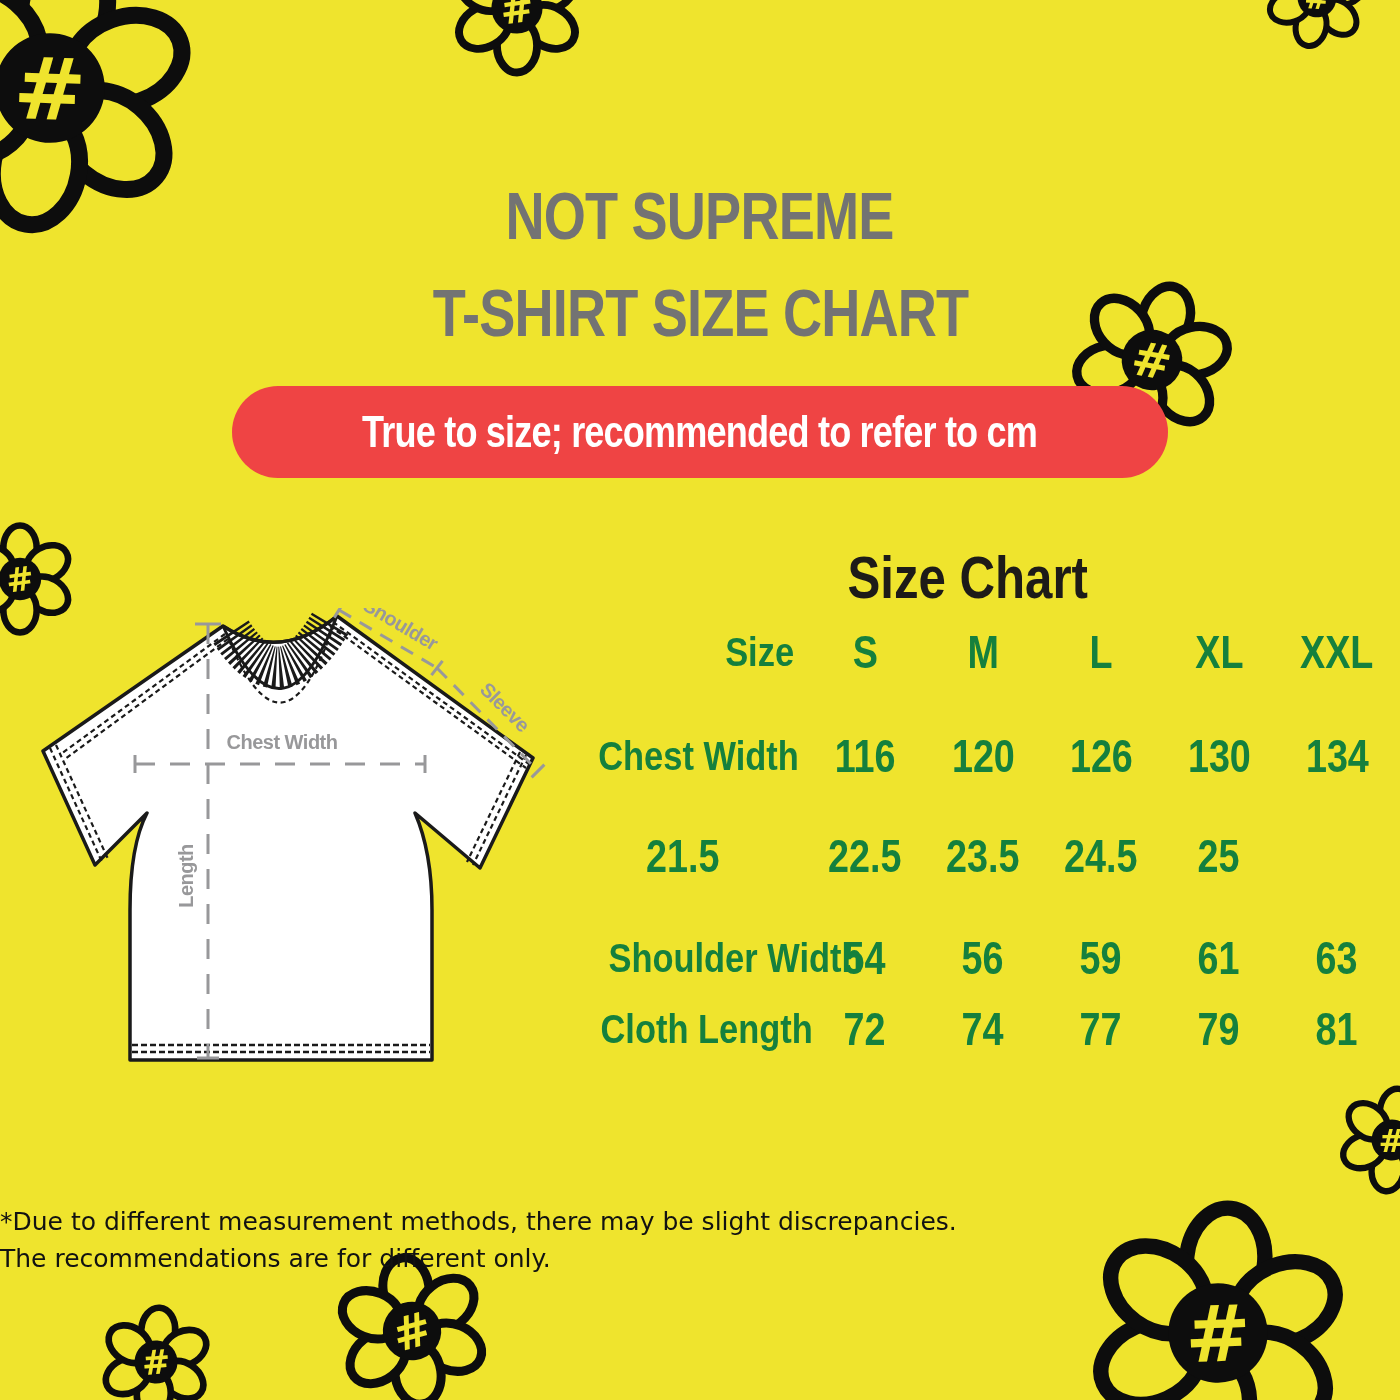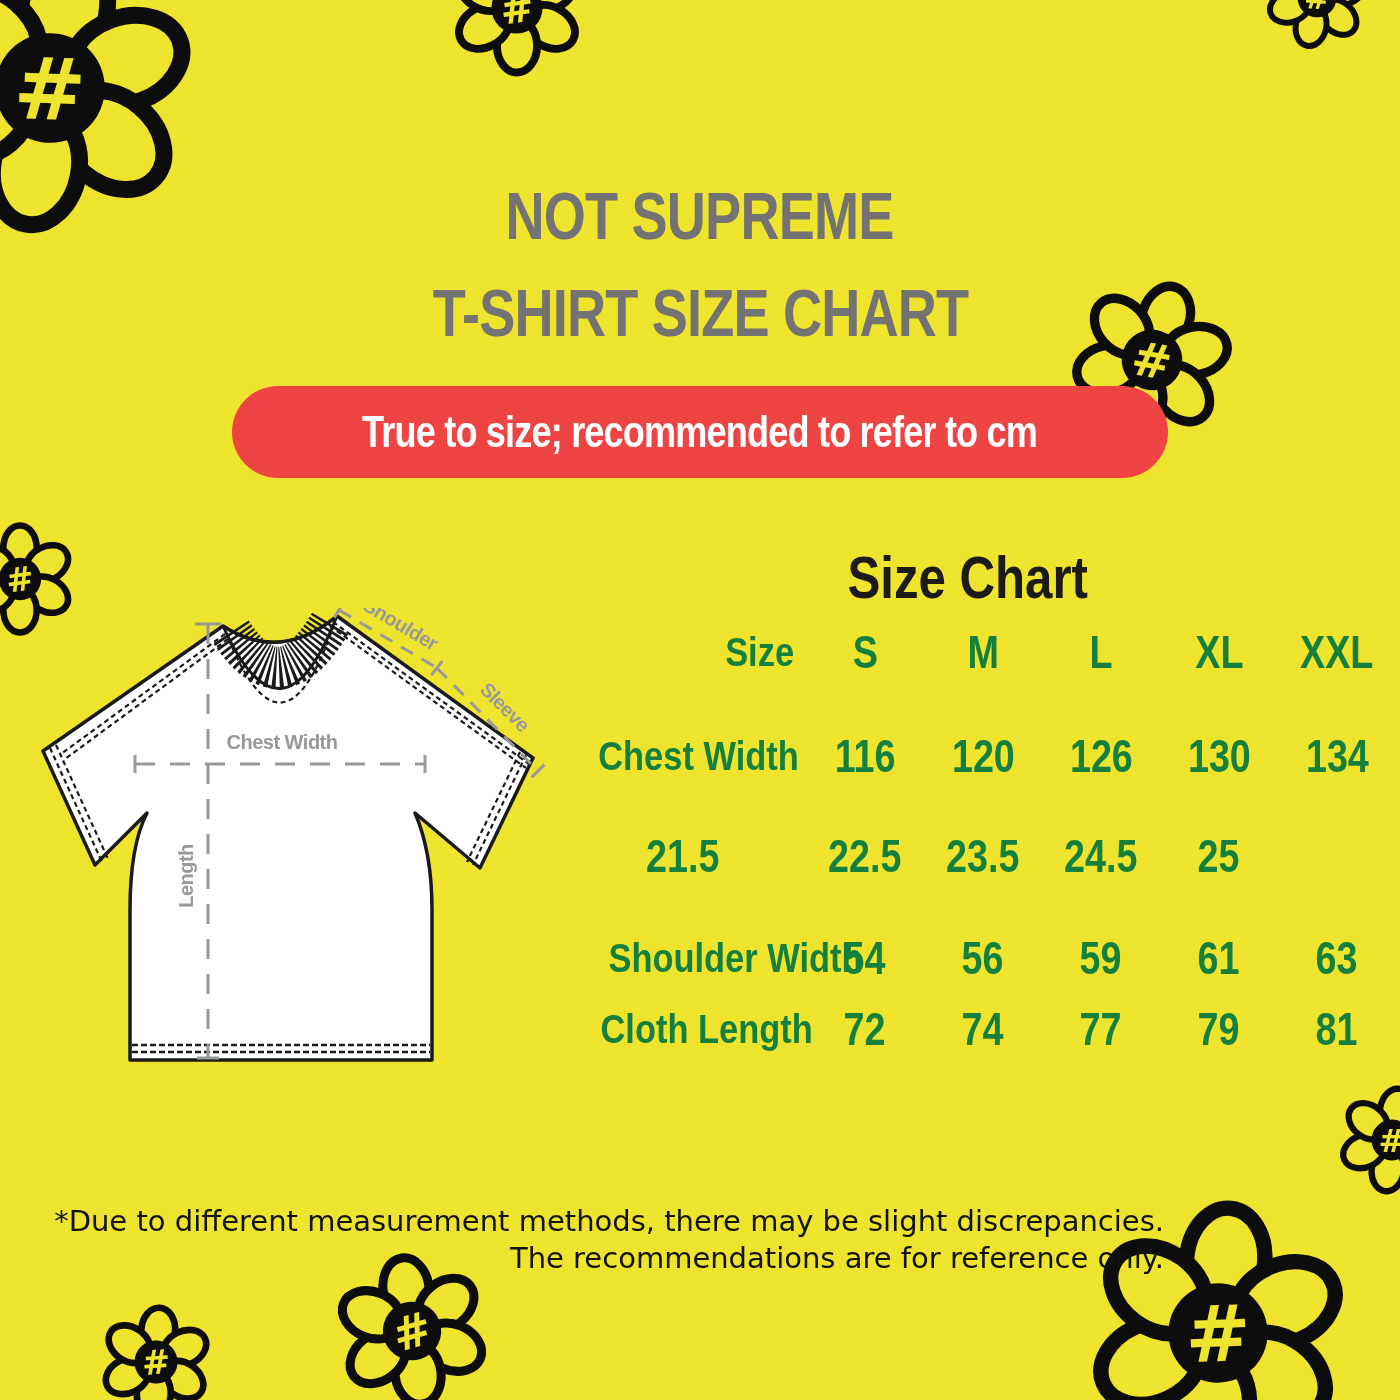--- a/index.html
+++ b/index.html
@@ -32,22 +32,22 @@
   .trow{
     position:absolute;left:560px;width:836px;height:52px;z-index:4;
     display:grid;grid-template-columns:246px repeat(5,118px);
     align-items:center;color:#15803d;font-weight:bold;
   }
   .trow .c{text-align:center;font-size:46px;}
   .trow .c.lab{text-align:right;padding-right:12px;font-size:41px;}
 
   .footnote{
     position:absolute;top:1203px;left:0;width:1164px;z-index:4;
-    text-align:right;font-family:"DejaVu Sans",sans-serif;
-    font-size:29px;line-height:37px;color:#121212;
+    text-align:left;font-family:"DejaVu Sans",sans-serif;
+    font-size:25px;line-height:37px;color:#121212;
   }
 
   .tee-wrap{position:absolute;left:35px;top:608px;width:525px;height:472px;z-index:2;}
   .tee-outline{fill:#FFFFFF;stroke:#1A1A1A;stroke-width:3.5;stroke-linejoin:round;}
   .tee-thin{fill:none;stroke:#1A1A1A;stroke-width:3;}
   .tee-rib{fill:none;stroke:#1A1A1A;stroke-width:42;stroke-dasharray:2.6 2.6;}
   .tee-stitch{fill:none;stroke:#1A1A1A;stroke-width:2.2;stroke-dasharray:5 3.5;}
   .tee-hem{fill:none;stroke:#1A1A1A;stroke-width:2.6;stroke-dasharray:6 3;}
   .meas{fill:none;stroke:#98989A;stroke-width:3;}
   .meas-dash{stroke-dasharray:20 15;}
@@ -216,14 +216,14 @@
   <div class="c lab"><span class="cond-r">Cloth Length</span></div>
   <div class="c"><span class="cond">72</span></div>
   <div class="c"><span class="cond">74</span></div>
   <div class="c"><span class="cond">77</span></div>
   <div class="c"><span class="cond">79</span></div>
   <div class="c"><span class="cond">81</span></div>
 </div>
 
 <div class="footnote">
   <div>*Due to different measurement methods, there may be slight discrepancies.</div>
-  <div>The recommendations are for reference only.</div>
+  <div>The recommendations are for different only.</div>
 </div>
 
 </body></html>

